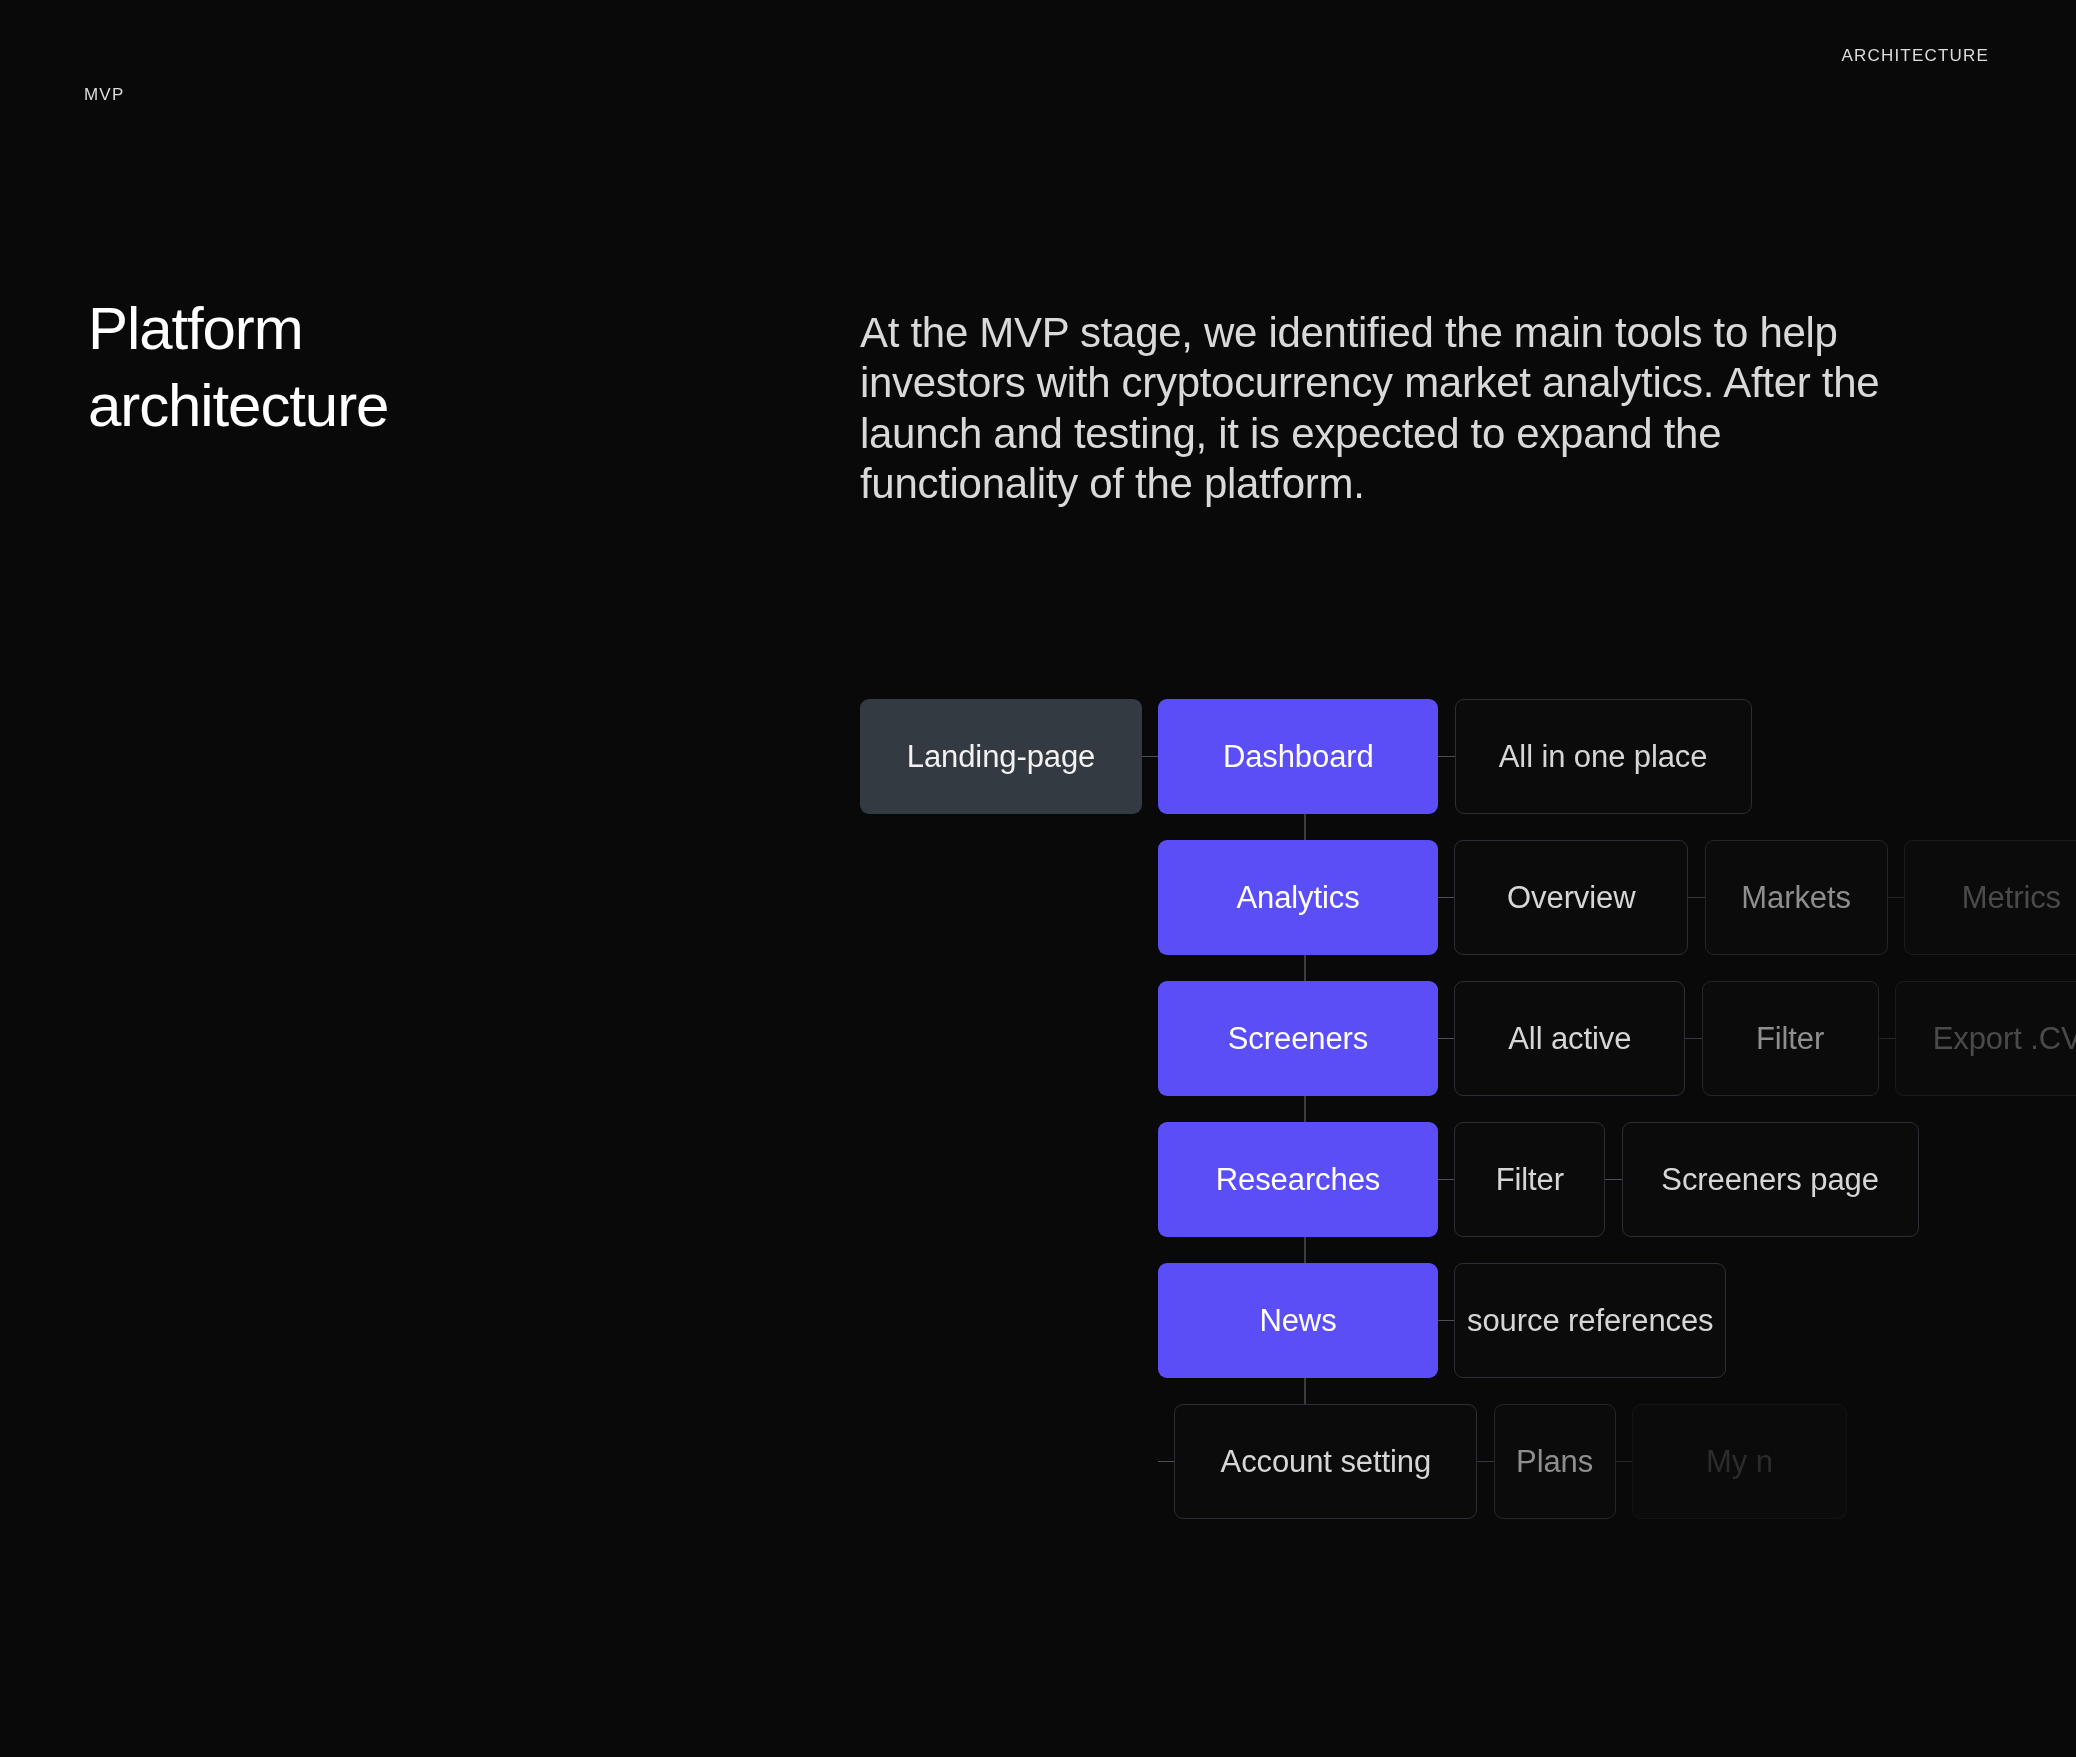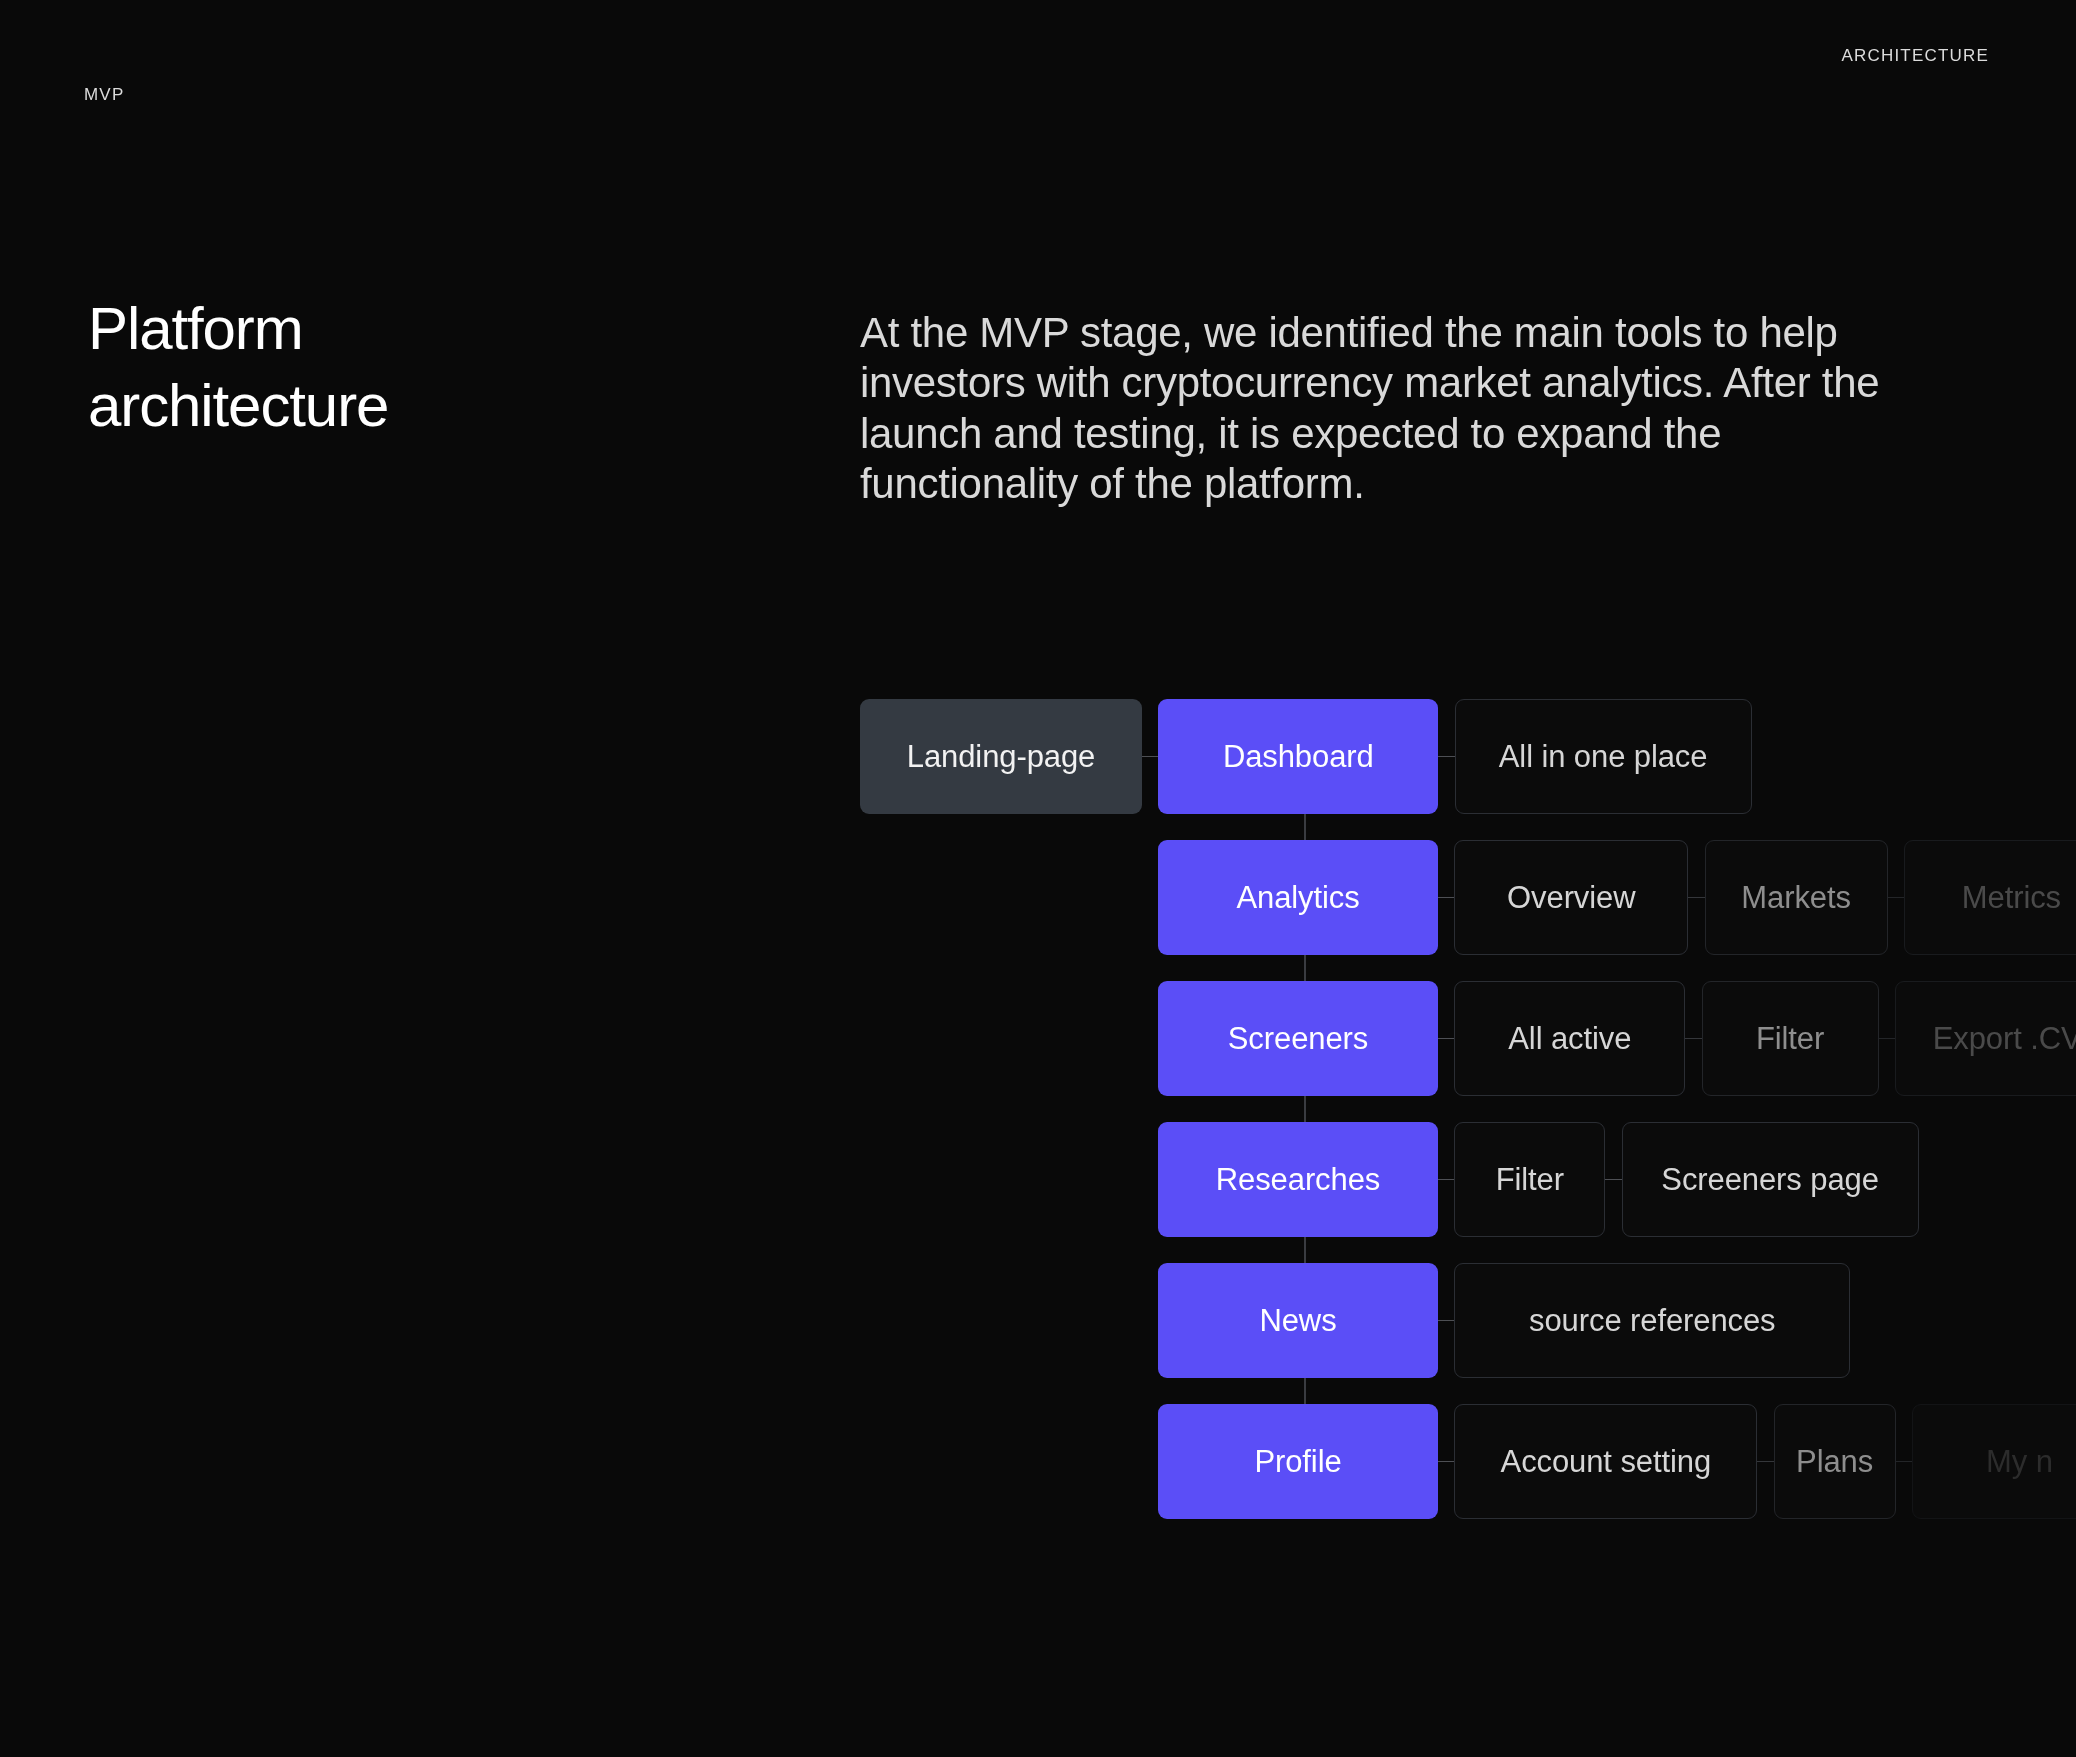--- a/index.html
+++ b/index.html
@@ -167,26 +167,25 @@
       <div class="hconn"></div>
       <div class="node outline" style="width: 151px;">Filter</div>
       <div class="hconn"></div>
       <div class="node outline" style="width: 297px;">Screeners page</div>
     </div>
     <div class="vconn" style="top: 1237px; height: 26px;"></div>
     <div class="row" style="top: 1263px;">
       <div class="spacer" style="width: 298px;"></div>
       <div class="node primary" style="width: 280px;">News</div>
       <div class="hconn"></div>
-      <div class="node outline" style="width: 396px;">source references</div>
+      <div class="node outline" style="width: 272px;">source references</div>
     </div>
     <div class="vconn" style="top: 1378px; height: 26px;"></div>
     <div class="row" style="top: 1404px;">
       <div class="spacer" style="width: 298px;"></div>
-      <div class="node primary" style="width: 280px;">Profile</div>
       <div class="hconn"></div>
       <div class="node outline" style="width: 303px;">Account setting</div>
       <div class="hconn dim1"></div>
       <div class="node outline dim1" style="width: 122px;">Plans</div>
       <div class="hconn dim2"></div>
       <div class="node outline dim3" style="width: 215px;">My n</div>
     </div>
   </div>
 
 

